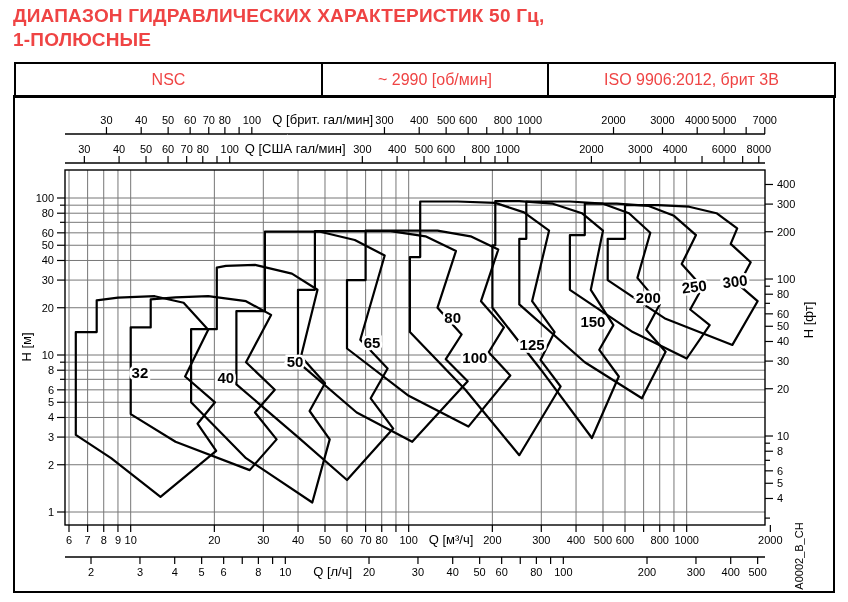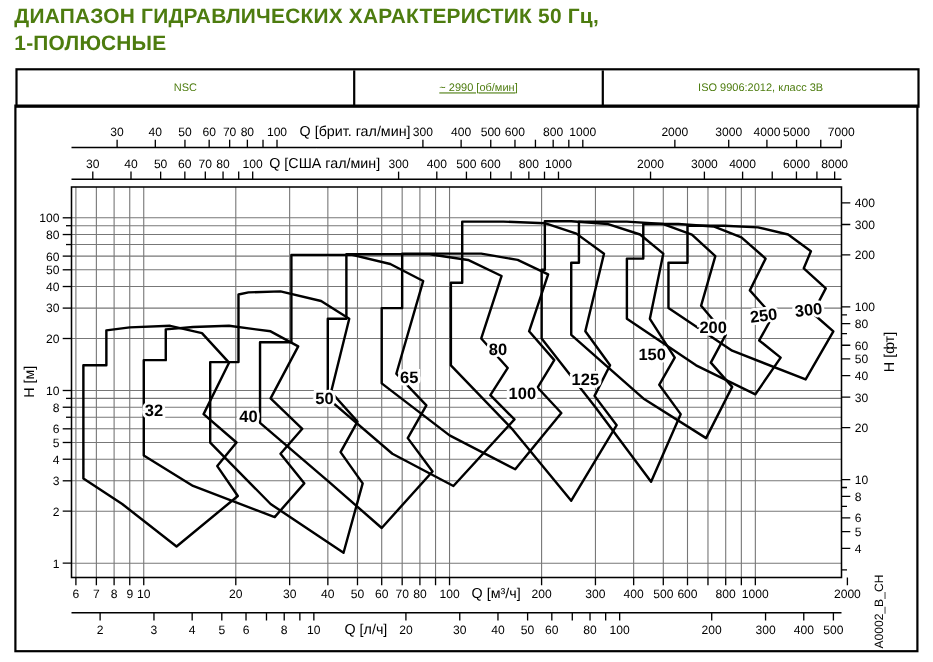--- a/index.html
+++ b/index.html
@@ -1,40 +1,40 @@
 <!DOCTYPE html>
 <html><head>
 <meta charset="utf-8">
 <style>
   html,body{margin:0;padding:0;background:#fff;}
   #page{position:relative;width:848px;height:602px;background:#ffffff;
-        font-family:"Liberation Sans",sans-serif;color:#4d7c0f;overflow:hidden;}
+        font-family:"Liberation Sans",sans-serif;color:#ef4444;overflow:hidden;}
   #title{position:absolute;left:13px;top:4px;font-size:19px;font-weight:bold;
          line-height:24px;letter-spacing:0.2px;}
   #hdr{position:absolute;left:14px;top:62px;width:818px;height:32px;
        border:2px solid #000;display:flex;}
   .hcell{display:flex;align-items:center;justify-content:center;
-         font-size:10px;white-space:nowrap;}
+         font-size:16px;white-space:nowrap;}
   .hc1{width:305px;border-right:2px solid #000;}
-  .hc2{width:224px;border-right:2px solid #000;text-decoration:underline;}
+  .hc2{width:224px;border-right:2px solid #000;}
   .hc3{flex:1;}
   svg text{font-family:"Liberation Sans",sans-serif;}
 </style>
 </head>
 <body>
 
 <div id="page">
   <div id="title">
     <div>ДИАПАЗОН ГИДРАВЛИЧЕСКИХ ХАРАКТЕРИСТИК 50 Гц,</div>
     <div>1-ПОЛЮСНЫЕ</div>
   </div>
   <div id="hdr">
     <div class="hcell hc1">NSC</div>
     <div class="hcell hc2">~ 2990 [об/мин]</div>
-    <div class="hcell hc3">ISO 9906:2012, класс 3В</div>
+    <div class="hcell hc3">ISO 9906:2012, брит 3В</div>
   </div>
   <svg id="chart" width="848" height="602" viewBox="0 0 848 602" style="position:absolute;left:0;top:0;">
       <rect x="14" y="96" width="820" height="496" fill="none" stroke="#000000" stroke-width="2"></rect>
       <g>
         <line x1="69" y1="170" x2="69" y2="525" stroke="#777777" stroke-width="1"></line>
         <line x1="87.61120751731048" y1="170" x2="87.61120751731048" y2="525" stroke="#777777" stroke-width="1"></line>
         <line x1="103.73296877710737" y1="170" x2="103.73296877710737" y2="525" stroke="#777777" stroke-width="1"></line>
         <line x1="117.95337001747939" y1="170" x2="117.95337001747939" y2="525" stroke="#777777" stroke-width="1"></line>
         <line x1="130.67395239334707" y1="170" x2="130.67395239334707" y2="525" stroke="#777777" stroke-width="1"></line>
         <line x1="214.36029118793385" y1="170" x2="214.36029118793385" y2="525" stroke="#777777" stroke-width="1"></line>

